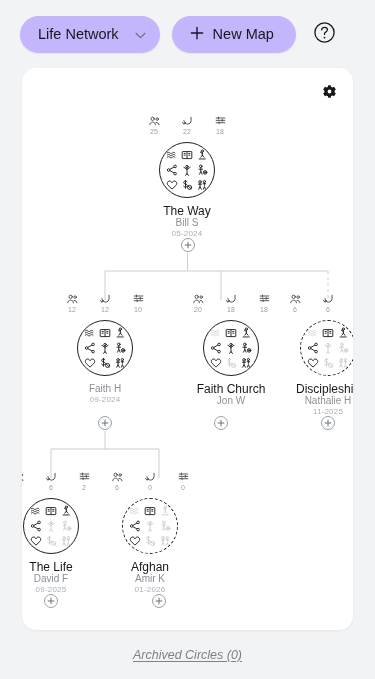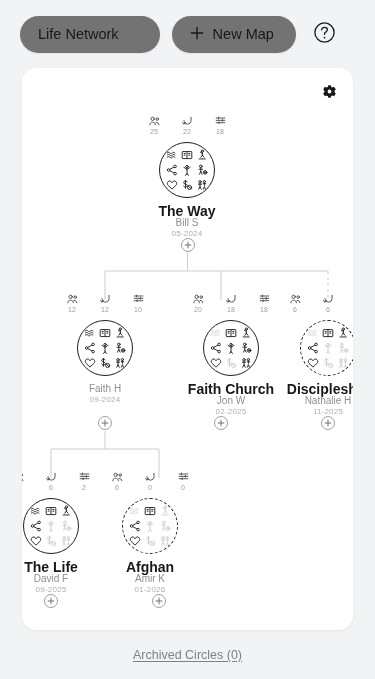--- a/index.html
+++ b/index.html
@@ -10,21 +10,21 @@
     overflow: hidden;
   }
   .app { position: relative; width: 375px; height: 679px; }
 
   
   .header {
     position: absolute; top: 0; left: 0; width: 375px; height: 68px;
     display: flex; align-items: center; gap: 12px; padding: 0 20px;
   }
   .pill {
-    background: #737373; border-radius: 22px; height: 37px;
+    background: #c4b5fd; border-radius: 22px; height: 37px;
     display: flex; align-items: center; justify-content: center;
     box-shadow: 0 1px 2px rgba(0,0,0,.07);
     font-size: 14.5px; color: #17181a; white-space: nowrap;
   }
   .pill-select { padding: 0 14px 0 18px; gap: 16px; }
   .pill-new { padding: 0 22px 0 18px; gap: 9px; }
   .chev { display:block; }
   .plus-glyph { font-size: 19px; line-height: 1; font-weight: 400; color:#17181a; margin-top:-2px;}
   .help-btn { margin-left: 4px; display:flex; align-items:center; justify-content:center; width: 26px; height: 26px;}
 
@@ -56,34 +56,34 @@
     width: 56px; height: 56px; border-radius: 50%;
     border: 1.3px solid #1d1f21;
     display: grid; grid-template-columns: repeat(3, 1fr); grid-template-rows: repeat(3, 1fr);
     place-items: center; padding: 5px;
   }
   .circle.dashed { border-style: dashed; border-width: 1.4px; }
   .cell { width: 13px; height: 13px; display:flex; align-items:center; justify-content:center; }
   .cell.faded { opacity: .22; }
 
   .meta { text-align: center; margin-top: 7px; }
-  .n-title { font-size: 14px; font-weight: bold; color: #17181a; line-height: 12px; white-space: nowrap;}
+  .n-title { font-size: 12px; font-weight: normal; color: #17181a; line-height: 12px; white-space: nowrap;}
   .n-owner { font-size: 10px; color: #8b9096; line-height: 11px; }
   .n-date  { font-size: 8px; color: #aab0b6; line-height: 11px; letter-spacing: .2px;}
 
   .addbtn {
     position: absolute; width: 14px; height: 14px; border-radius: 50%;
     border: 1px solid #9aa0a6; display:flex; align-items:center; justify-content:center;
     background:#fff;
   }
 
   
   .footer {
     position: absolute; left: 0; bottom: 0; width: 375px; height: 49px;
-    display: flex; align-items: center; justify-content: center;
+    display: flex; align-items: center; justify-content: center; font-style: italic;
   }
   .archived {
     font-size: 12.5px; color: #7c8288; text-decoration: underline;
     text-underline-offset: 2px;
   }
 </style>
 </head>
 <body>
 
 <div class="app">
@@ -428,21 +428,20 @@
                   <path d="M4.7 5v3.1M2.9 6.1h3.6M3.2 12 4.7 8.6 6.2 12"></path>
                   <circle cx="9.8" cy="3" r="1.3"></circle>
                   <path d="M9.8 4.5v3M8.3 5.5h3M8.6 11.9 9.8 8.9l1.2 3"></path>
                 </svg>
               </div>
           </div>
         </div>
         <div class="meta">
           <div class="n-title">Faith Church</div>
           <div class="n-owner">Jon W</div>
-          <div class="n-date">02-2025</div>
         </div>
       </div>
       <div class="addbtn" style="left:192px; top:348px;">
         <svg width="8" height="8" viewBox="0 0 8 8">
             <path d="M4 1.1V6.9M1.1 4H6.9" stroke="#6a7077" stroke-width="1" stroke-linecap="round"></path>
           </svg>
       </div>
 
       <div class="node" style="left:254px; top:226px;">
         <div class="stats">

